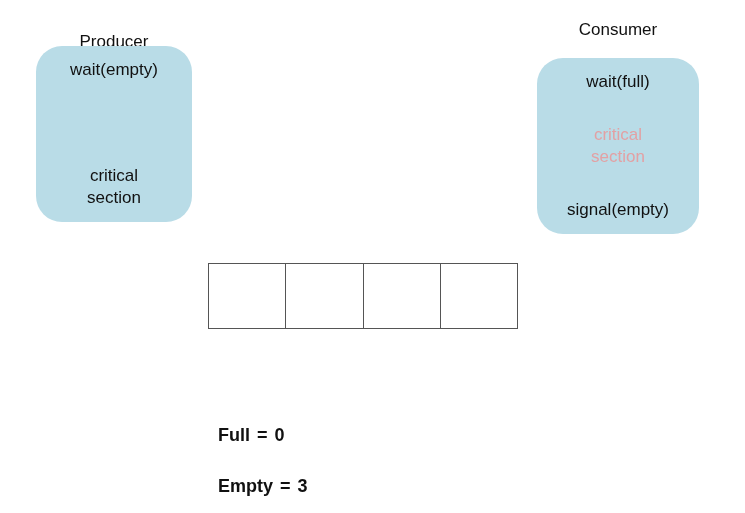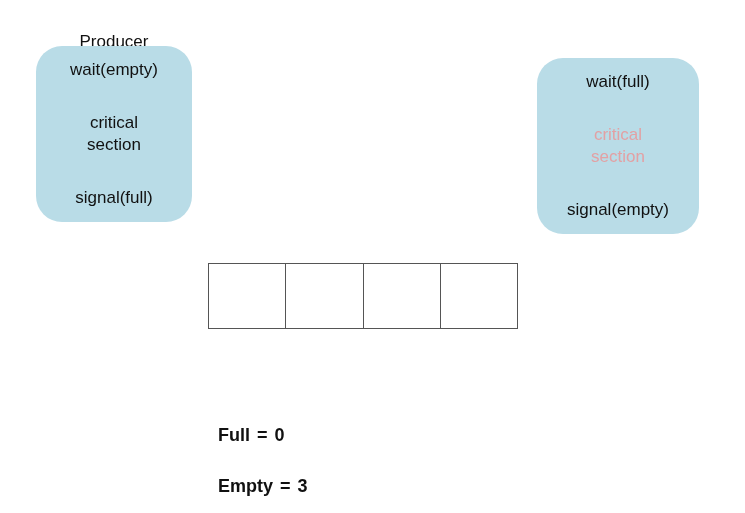--- a/index.html
+++ b/index.html
@@ -91,23 +91,23 @@
 <div class="canvas">
 
   <div class="process-title" id="producer-title">Producer</div>
 
   <div class="process-box" id="producer-box">
     <div class="step">wait(empty)</div>
     <div class="step critical">
       <div>critical</div>
       <div>section</div>
     </div>
-    <div class="step">signal(full)</div>
   </div>
 
+  <div class="process-title" id="consumer-title">Consumer</div>
 
   <div class="process-box" id="consumer-box">
     <div class="step">wait(full)</div>
     <div class="step critical pink">
       <div>critical</div>
       <div>section</div>
     </div>
     <div class="step">signal(empty)</div>
   </div>
 

